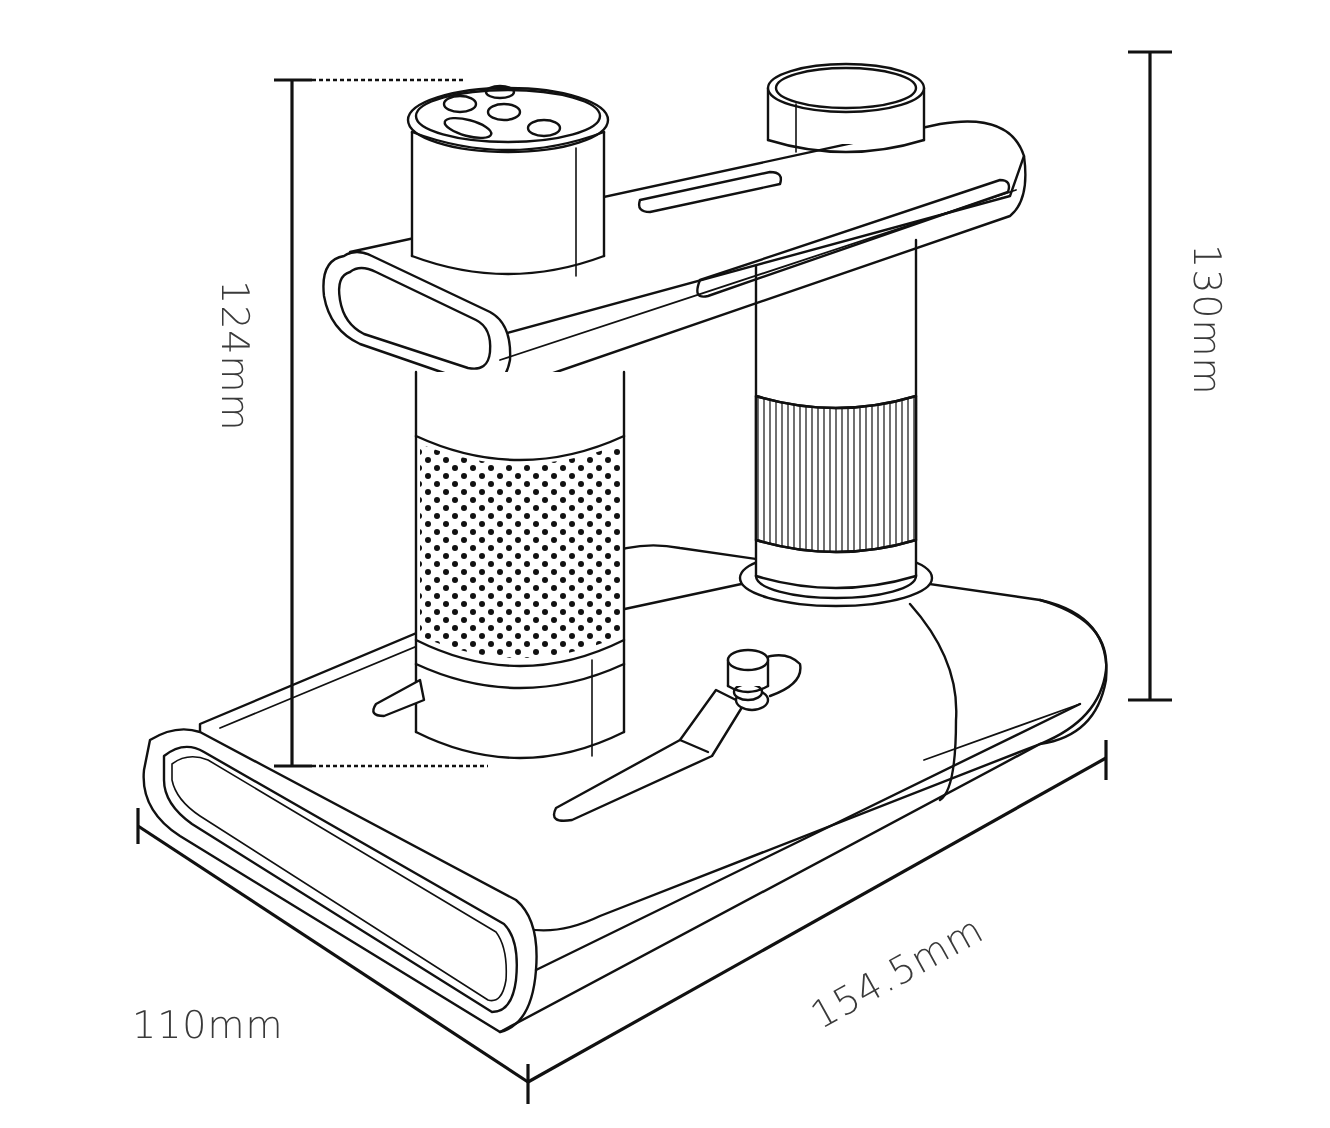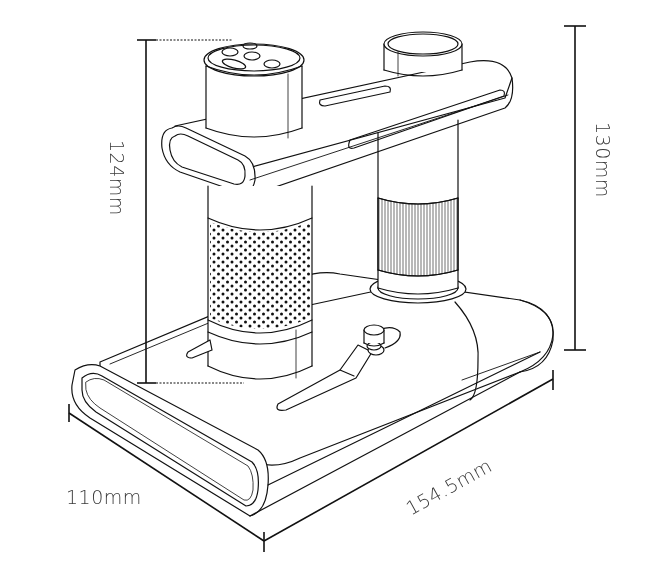--- a/index.html
+++ b/index.html
@@ -154,15 +154,15 @@
 
     <g>
       <line x1="264" y1="541" x2="553" y2="379"></line>
       <line x1="553" y1="370" x2="553" y2="390"></line>
     </g>
   </g>
 </svg>
 
 <div class="dim-label rot90" style="left:128px; top:140px;">124mm</div>
 <div class="dim-label rot90" style="left:614px; top:122px;">130mm</div>
-<div class="dim-label" style="left:66px; top:486px;text-align:right;">110mm</div>
+<div class="dim-label" style="left:66px; top:502px;text-align:right;">110mm</div>
 <div class="dim-label rot-slant" style="left:402px; top:500px;">154.5mm</div>
 </div>
 
 </body></html>

